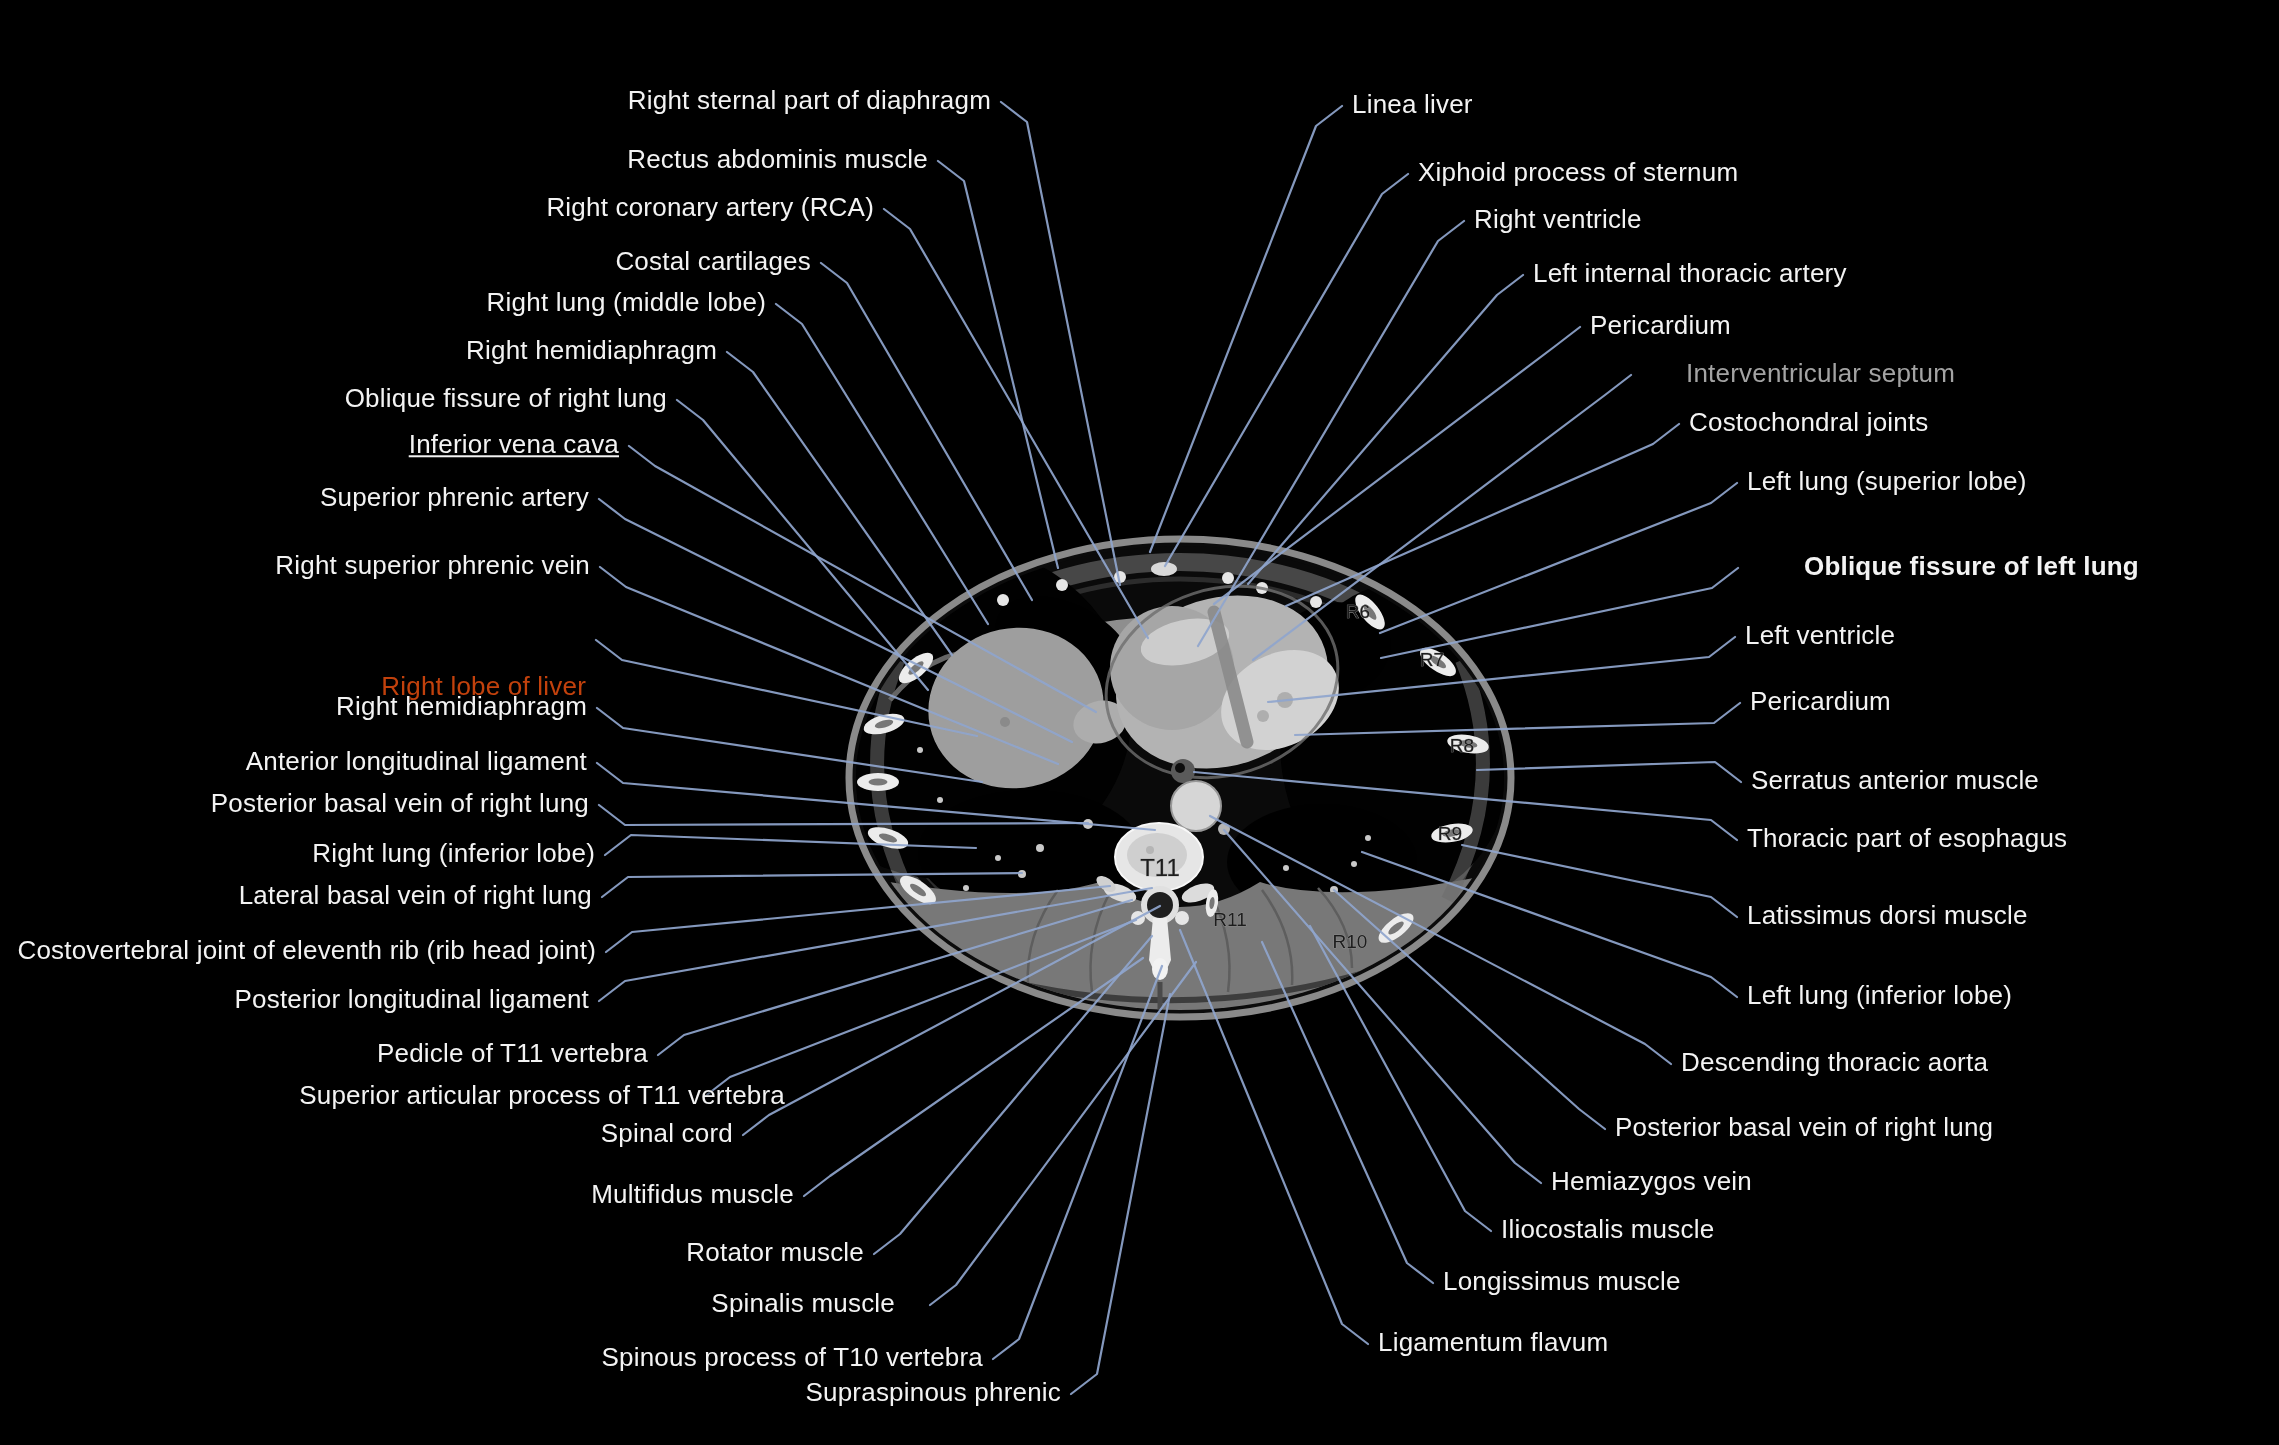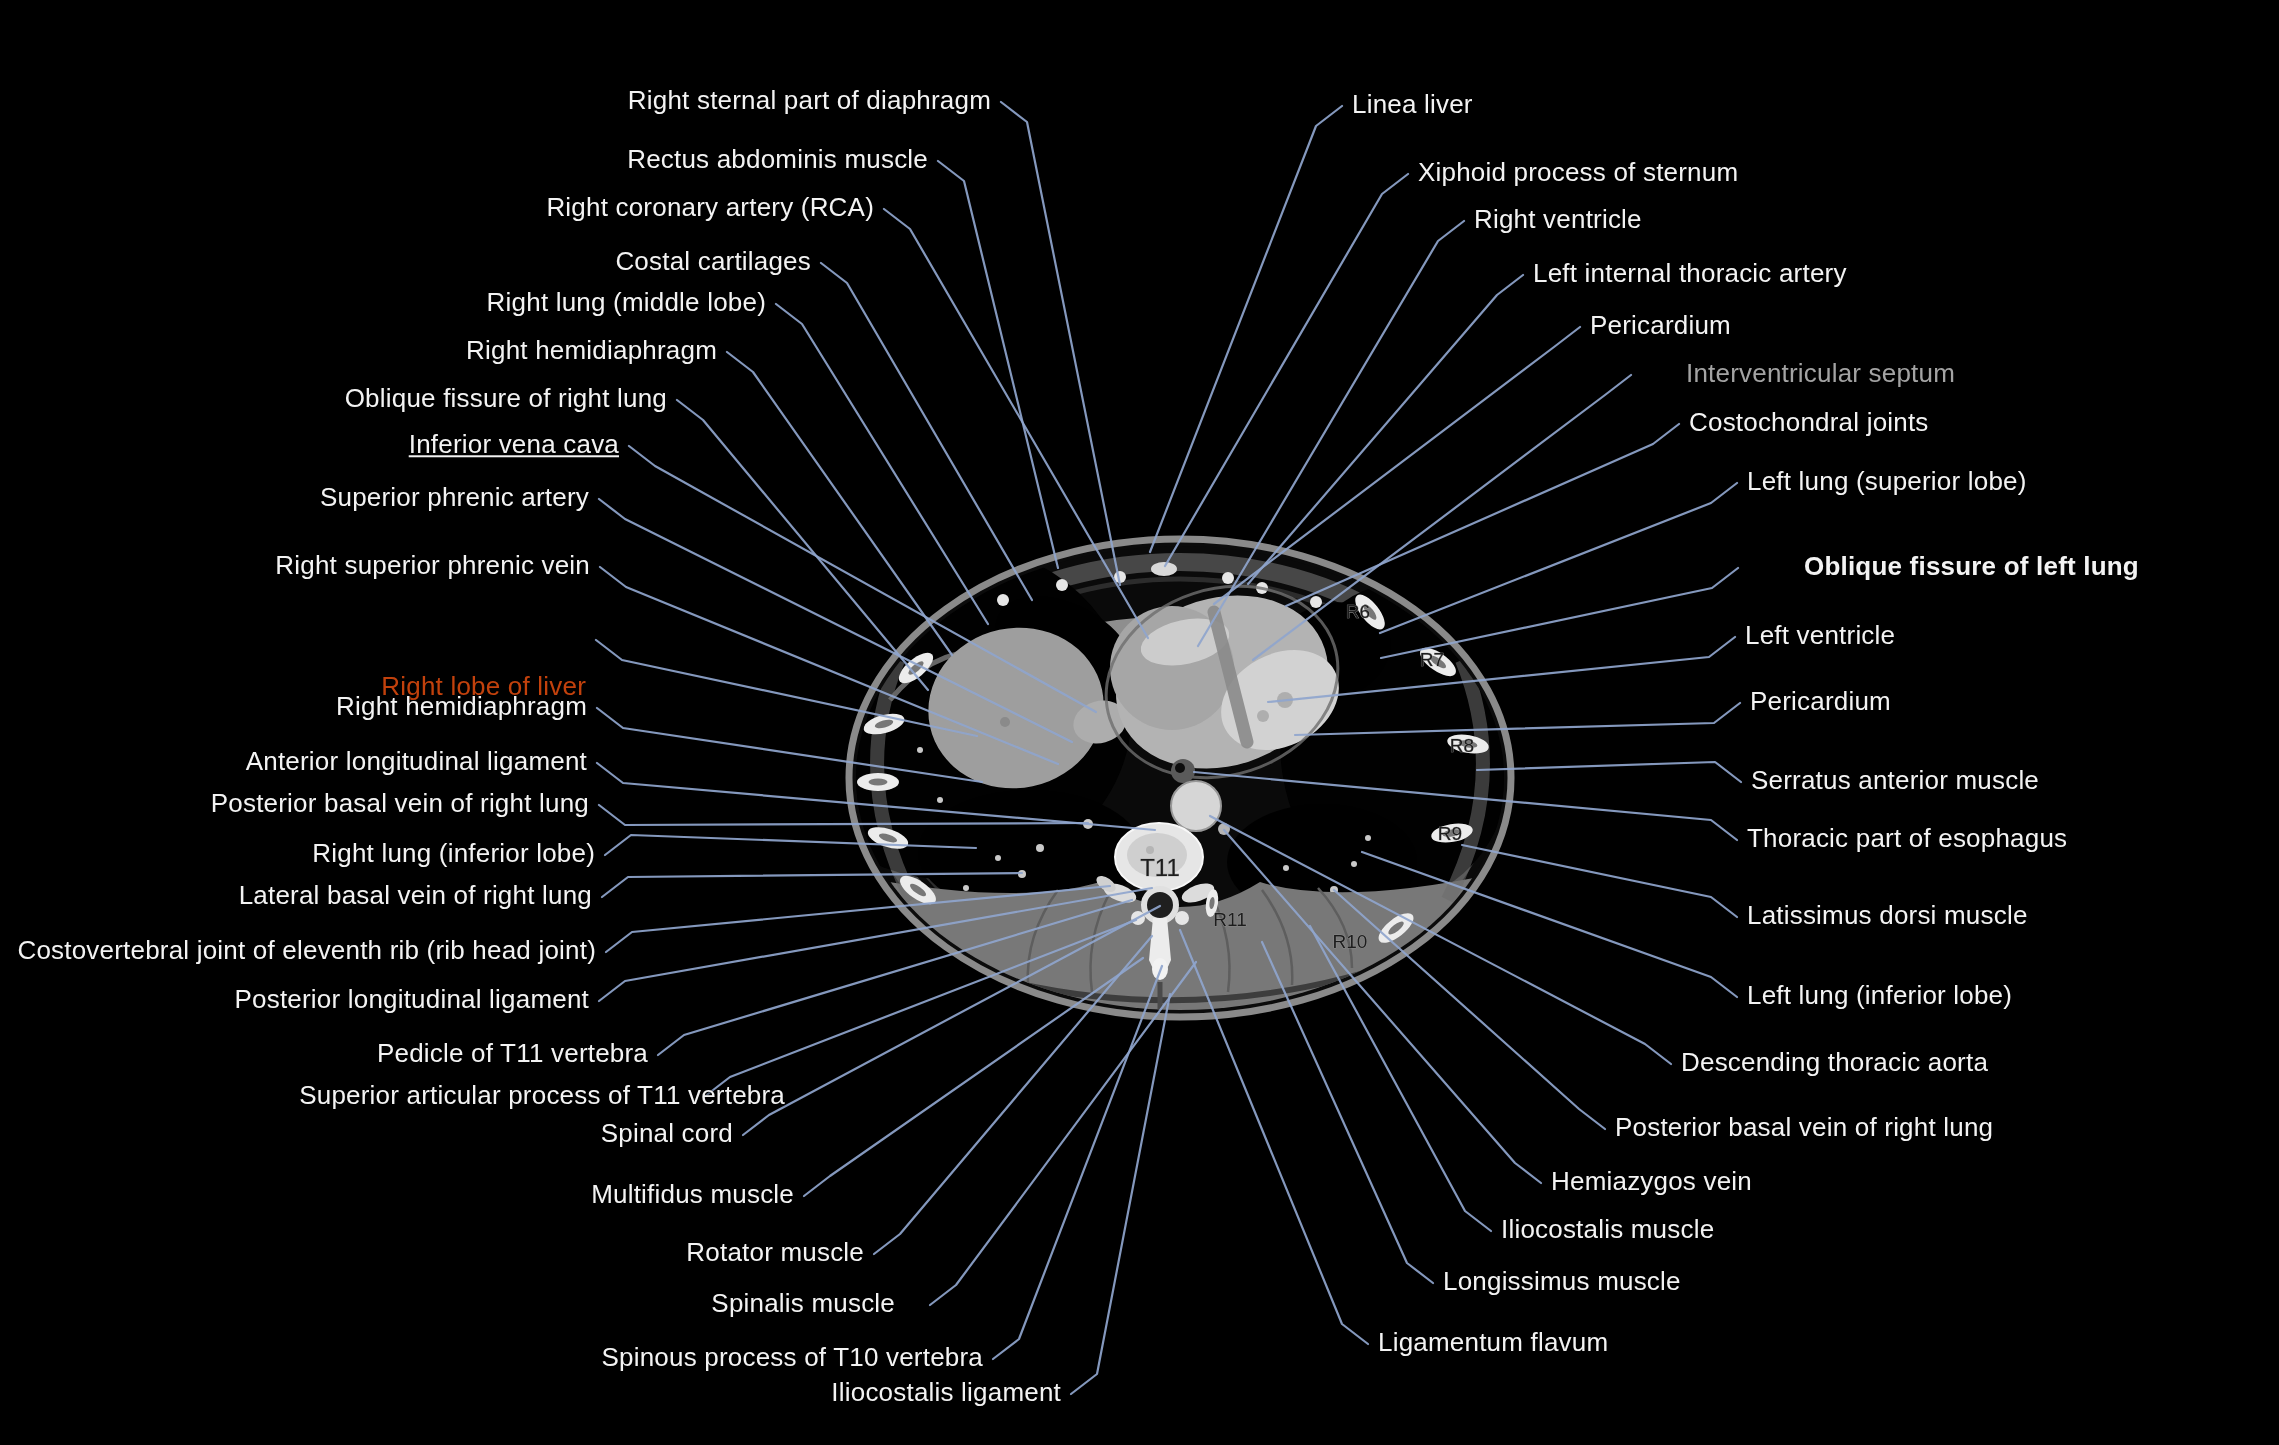--- a/index.html
+++ b/index.html
@@ -264,21 +264,21 @@
     <div class="label left" style="color: rgb(243, 243, 243); top: 897px; right: 1687px; text-align: center;">Lateral basal vein of right lung</div>
     <div class="label left" style="color: rgb(243, 243, 243); top: 952px; right: 1683px;">Costovertebral joint of eleventh rib (rib head joint)</div>
     <div class="label left" style="color: rgb(243, 243, 243); top: 1001px; right: 1690px;">Posterior longitudinal ligament</div>
     <div class="label left" style="color: rgb(243, 243, 243); top: 1055px; right: 1631px;">Pedicle of T11 vertebra</div>
     <div class="label left" style="color: rgb(243, 243, 243); top: 1097px; right: 1494px;">Superior articular process of T11 vertebra</div>
     <div class="label left" style="color: rgb(243, 243, 243); top: 1135px; right: 1546px;">Spinal cord</div>
     <div class="label left" style="color: rgb(243, 243, 243); top: 1196px; right: 1485px;">Multifidus muscle</div>
     <div class="label left" style="color: rgb(243, 243, 243); top: 1254px; right: 1415px;">Rotator muscle</div>
     <div class="label left" style="color: rgb(243, 243, 243); top: 1305px; right: 1384px;">Spinalis muscle</div>
     <div class="label left" style="color: rgb(243, 243, 243); top: 1359px; right: 1296px;">Spinous process of T10 vertebra</div>
-    <div class="label left" style="color: rgb(243, 243, 243); top: 1394px; right: 1218px;">Iliocostalis ligament</div>
+    <div class="label left" style="color: rgb(243, 243, 243); top: 1394px; right: 1218px;">Supraspinous phrenic</div>
     <div class="label right" style="color: rgb(243, 243, 243); top: 106px; left: 1352px;">Linea liver</div>
     <div class="label right" style="color: rgb(243, 243, 243); top: 174px; left: 1418px;">Xiphoid process of sternum</div>
     <div class="label right" style="color: rgb(243, 243, 243); top: 221px; left: 1474px;">Right ventricle</div>
     <div class="label right" style="color: rgb(243, 243, 243); top: 275px; left: 1533px;">Left internal thoracic artery</div>
     <div class="label right" style="color: rgb(243, 243, 243); top: 327px; left: 1590px;">Pericardium</div>
     <div class="label right" style="color: #a3a3a3; top: 375px; left: 1641px; margin-left: 45px;">Interventricular septum</div>
     <div class="label right" style="color: rgb(243, 243, 243); top: 424px; left: 1689px;">Costochondral joints</div>
     <div class="label right" style="color: rgb(243, 243, 243); top: 483px; left: 1747px;">Left lung (superior lobe)</div>
     <div class="label right" style="color: rgb(243, 243, 243); top: 568px; left: 1804px; font-weight: bold;">Oblique fissure of left lung</div>
     <div class="label right" style="color: rgb(243, 243, 243); top: 637px; left: 1745px;">Left ventricle</div>

